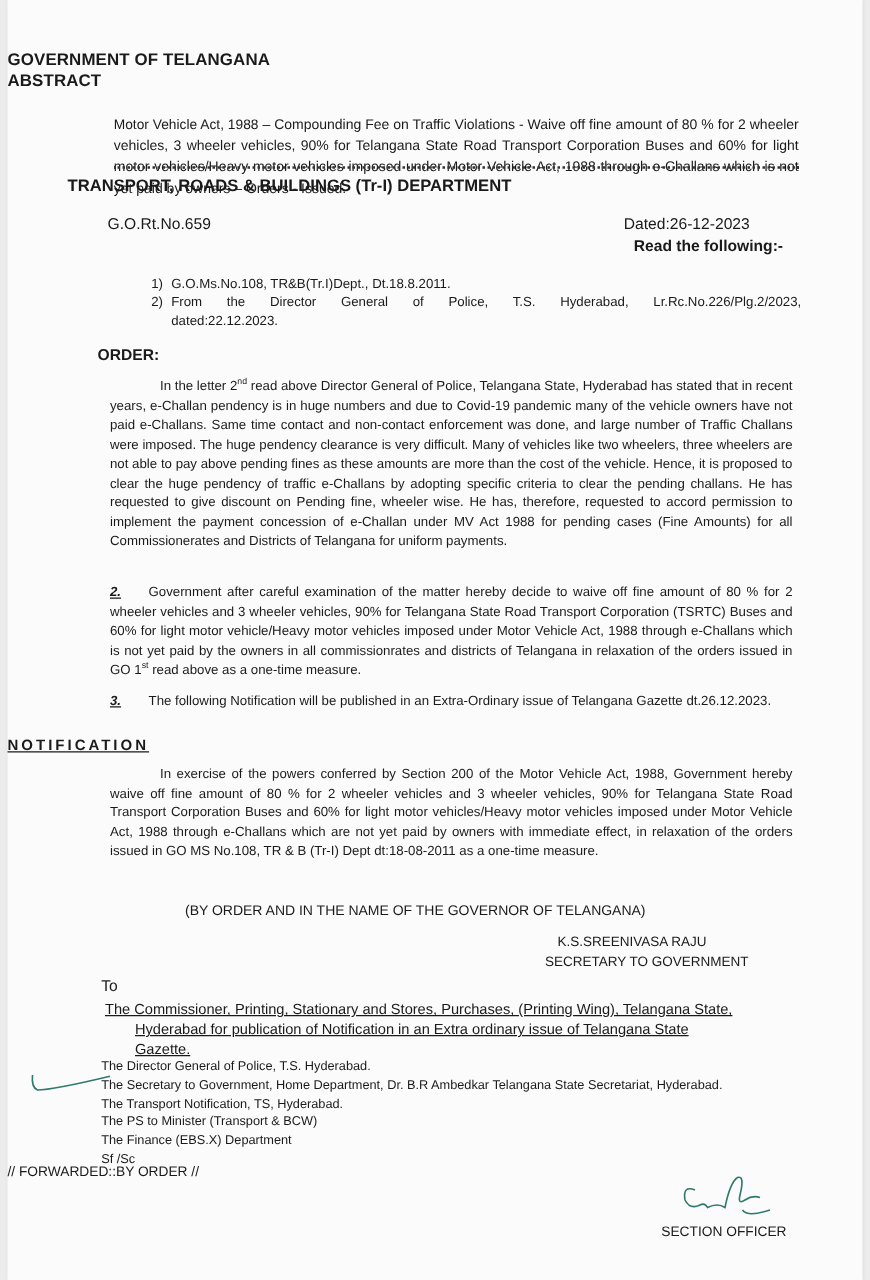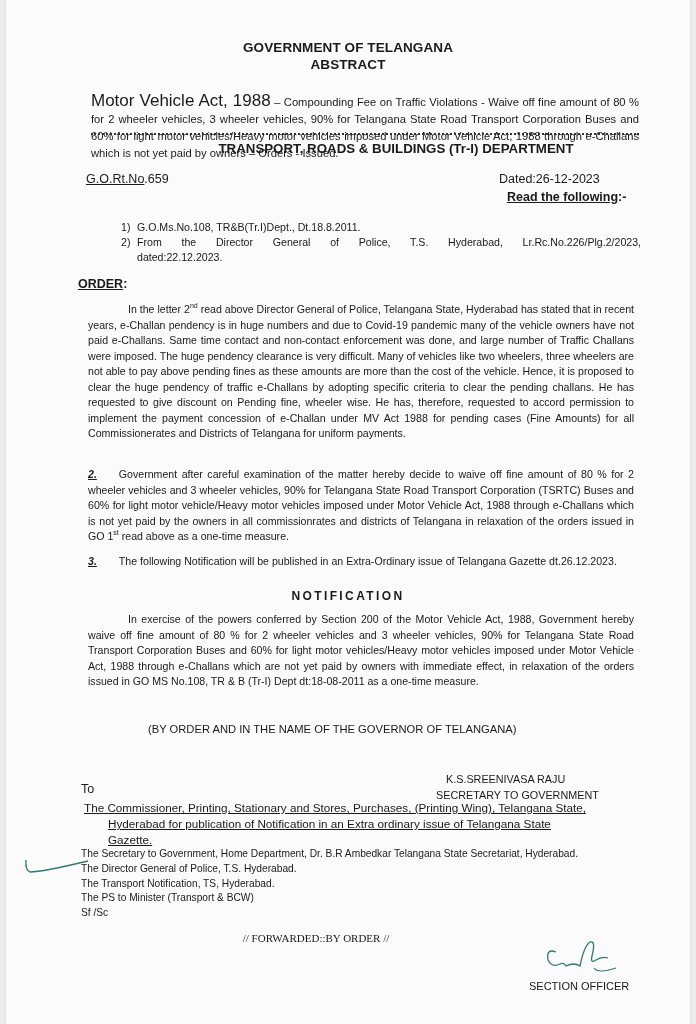--- a/index.html
+++ b/index.html
@@ -8,60 +8,60 @@
     background: #ececec;
     font-family: "Liberation Sans", "DejaVu Sans", sans-serif;
     color: #1a1a1a;
   }
   .page {
     position: absolute; left: 6px; top: 0; width: 684px; height: 1024px;
     background: #fbfbfb;
     box-shadow: 0 0 3px rgba(0,0,0,0.08);
   }
   .abs { position: absolute; }
-  .center { text-align: center; }
+  .center { }
   .h-title { font-size: 13.5px; font-weight: bold; letter-spacing: 0.1px; }
   .abstract-text {
     left: 85px; width: 548px; top: 92px;
     font-size: 11.2px; line-height: 17px; text-align: justify; text-align-last: left;
   }
-  .abstract-text .lead { font-size: 17px; }
+  .abstract-text .lead { font-size: 11px; }
   .dotted {
     left: 85px; width: 548px; top: 175px;
     border-top: 2px dotted #333;
   }
   .dept { top: 139px; left: 0; width: 684px; font-size: 13.3px; font-weight: bold; padding-left: 48px; }
   .go-no { left: 80px; top: 172px; font-size: 12.5px; }
-  .u { text-decoration: underline; }
+  .u { }
   .dated { left: 493px; top: 172px; font-size: 12.5px; }
   .readf { left: 501px; top: 190px; font-size: 12.5px; font-weight: bold; }
   .refs { left: 115px; top: 220px; width: 520px; font-size: 10.6px; line-height: 15px; }
   .refs .row { display: flex; }
   .refs .num { width: 16px; flex: none; }
   .refs .txt { flex: 1; text-align: justify; text-align-last: left; }
   .refs .txt.full { text-align-last: justify; }
   .order { left: 72px; top: 277px; font-size: 12.5px; font-weight: bold; }
   .para {
     left: 82px; width: 546px; font-size: 10.6px; line-height: 15.5px;
     text-align: justify;
   }
   .para .indent { display: inline-block; width: 40px; }
   .para sup { font-size: 7px; line-height: 0; }
   .pnum { font-weight: bold; font-style: italic; text-decoration: underline; margin-right: 22px; }
   .notif-head { top: 589px; left: 0; width: 684px; font-size: 12px; font-weight: bold; letter-spacing: 2.4px; }
-  .notif-head span { }
+  .notif-head span { text-decoration: underline; }
   .byorder { left: 142px; top: 723px; font-size: 11.2px; }
   .signer { left: 430px; top: 746px; width: 200px; font-size: 10.8px; line-height: 16px; }
-  .signer .n1 { padding-left: 10px; margin-top: 25px; }
+  .signer .n1 { padding-left: 10px; }
   .to { left: 75px; top: 782px; font-size: 12.5px; }
   .to-main { left: 78px; top: 800px; width: 560px; font-size: 11.7px; line-height: 16px; text-decoration: underline; }
   .to-main .cont { padding-left: 24px; }
   .copies { left: 75px; top: 847px; width: 600px; font-size: 10.2px; line-height: 14.8px; }
   .tick { left: 16px; top: 858px; }
-  .fwd { left: 0; width: 620px; top: 932px; font-size: 11px; font-family: Liberation Serif, serif; }
+  .fwd { left: 0; width: 620px; top: 932px; font-size: 11px; }
   .signature { left: 530px; top: 938px; }
   .sec-off { left: 523px; top: 980px; font-size: 11px; }
 </style>
 </head>
 <body>
 
 <div class="page">
 
   <div class="abs center h-title" style="left:0;width:684px;top:40px;">GOVERNMENT OF TELANGANA</div>
   <div class="abs center h-title" style="left:0;width:684px;top:57px;">ABSTRACT</div>
@@ -130,24 +130,25 @@
 
   <div class="abs to">To</div>
 
   <div class="abs to-main">
     <div>The Commissioner, Printing, Stationary and Stores, Purchases, (Printing Wing), Telangana  State,</div>
     <div class="cont">Hyderabad for publication of Notification in an Extra ordinary issue of Telangana State</div>
     <div class="cont">Gazette.</div>
   </div>
 
   <div class="abs copies">
+    <div>The Director General of Police, T.S. Hyderabad.</div>
     <div>The Secretary to Government, Home Department, Dr. B.R Ambedkar Telangana State Secretariat, Hyderabad.</div>
-    <div>The Director General of Police, T.S. Hyderabad.</div>
     <div>The Transport Notification, TS, Hyderabad.</div>
     <div>The PS to Minister (Transport &amp; BCW)</div>
+    <div>The Finance (EBS.X) Department</div>
     <div>Sf /Sc</div>
   </div>
 
   <svg class="abs tick" width="70" height="20" viewBox="0 0 70 20">
     <path d="M4 2 Q3 12 8 14 Q20 14 66 3" fill="none" stroke="#2f7a6a" stroke-width="1.3"></path>
   </svg>
 
   <div class="abs center fwd">// FORWARDED::BY ORDER //</div>
 
   <svg class="abs signature" width="90" height="44" viewBox="0 0 90 44">

